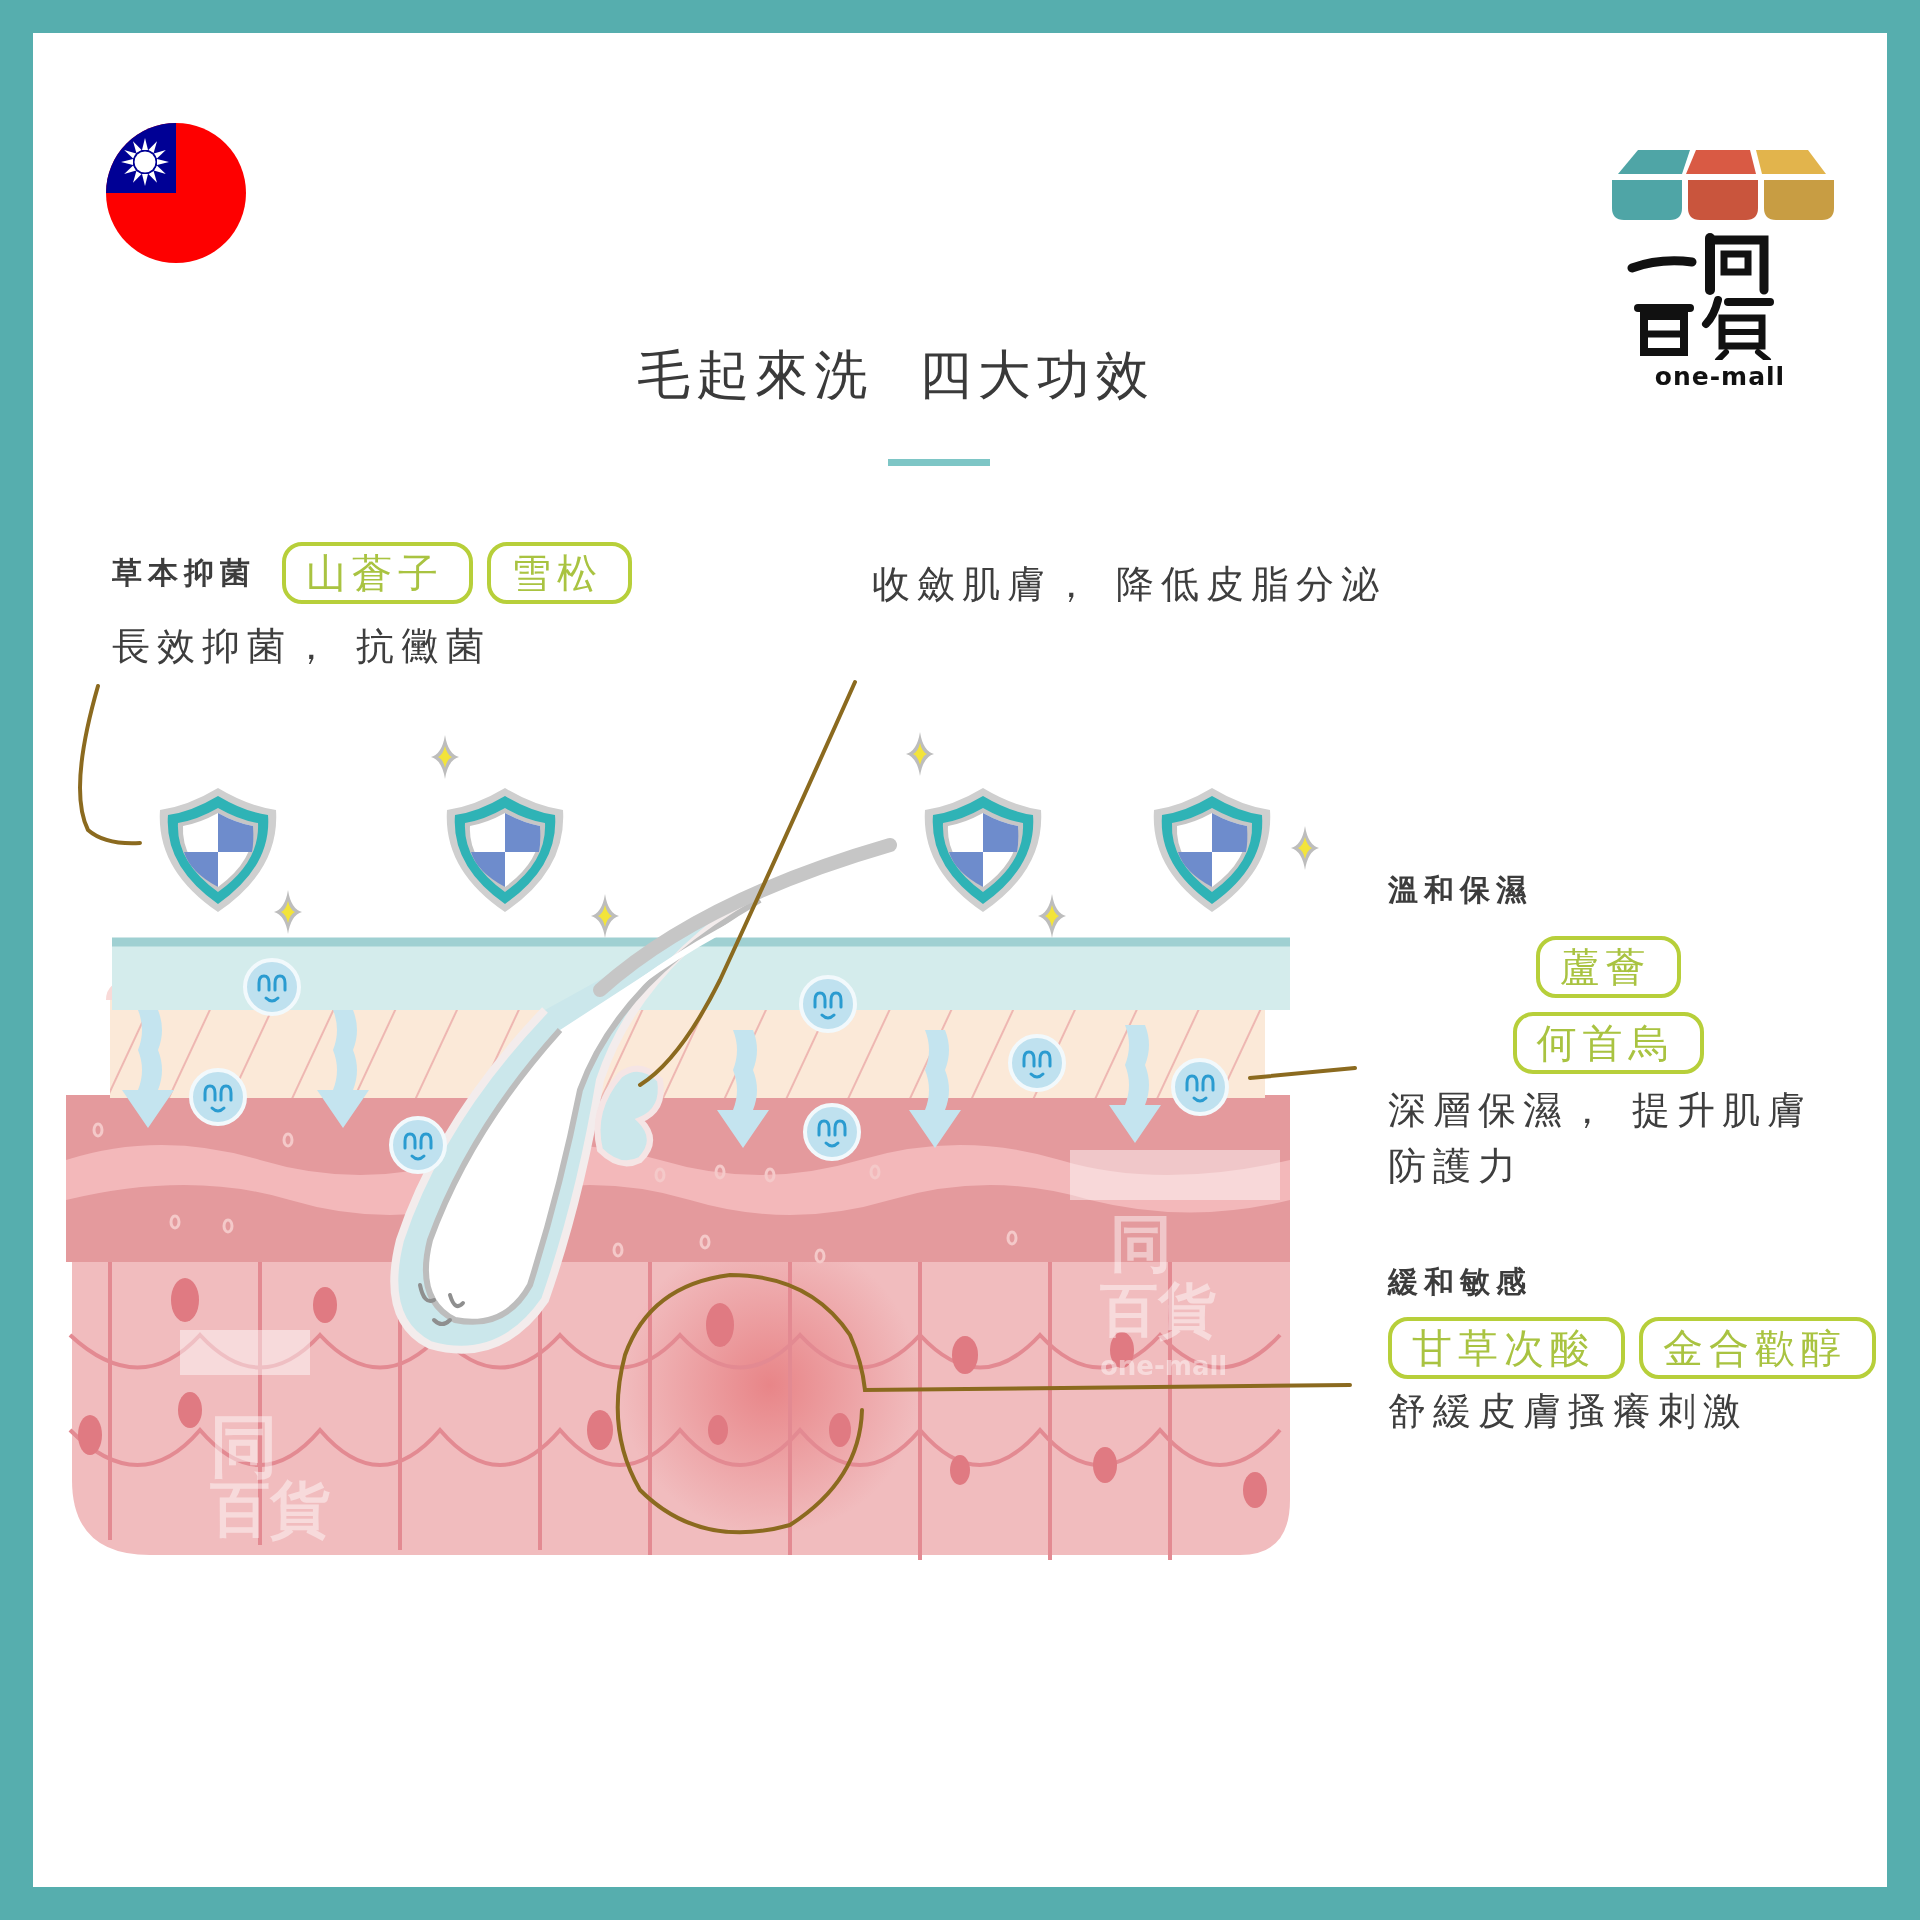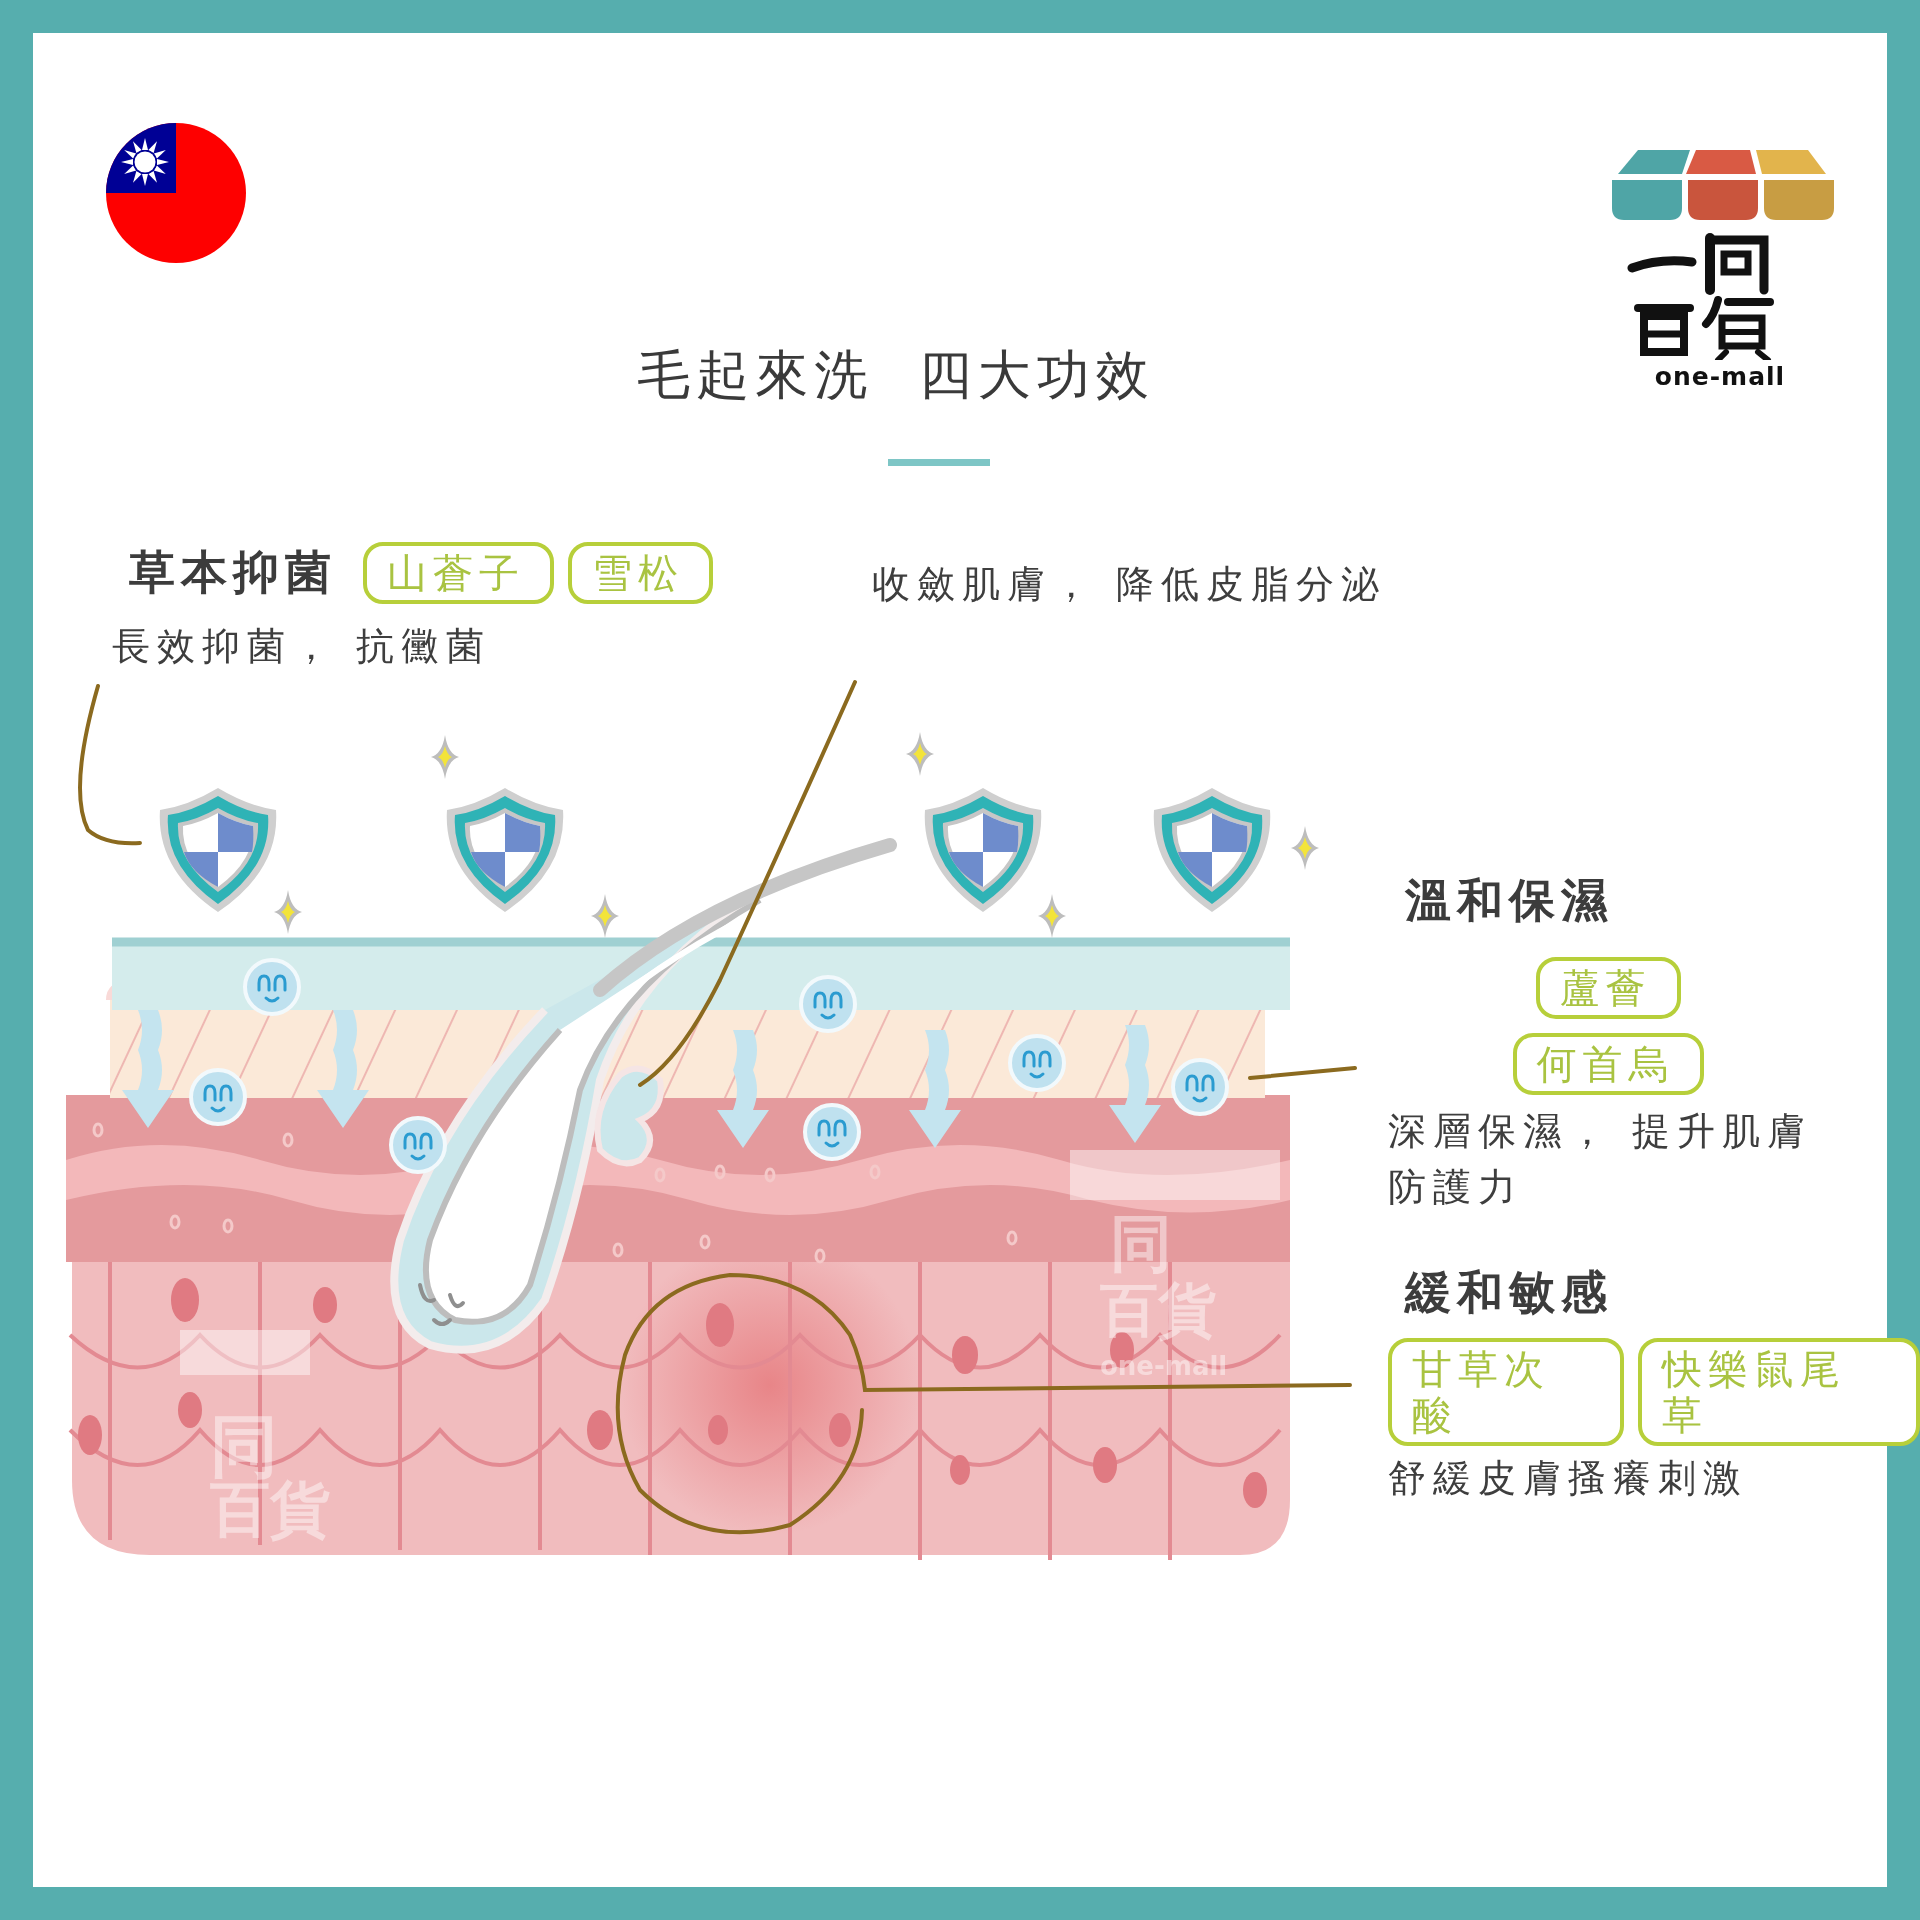--- a/index.html
+++ b/index.html
@@ -53,26 +53,25 @@
       background: #7ec6c6;
     }
     .feature {
       position: absolute;
       color: #3e3e3e;
     }
     .feature .row {
       display: flex; align-items: center; gap: 14px;
     }
     .feature .heading {
-      font-size: 46px;
+      font-size: 30px;
       font-weight: bold;
       letter-spacing: 6px;
       color: #3c3c3c;
       margin-right: 12px;
-      margin-left: 17px;
     }
     .badge {
       display: inline-block;
       border: 4px solid #b7cf3a;
       border-radius: 20px;
       color: #a9c341;
       font-size: 40px;
       letter-spacing: 6px;
       padding: 4px 25px 4px 20px;
       line-height: 46px;
@@ -321,16 +320,16 @@
     <span class="badge">蘆薈</span>
     <span class="badge">何首烏</span>
   </div>
   <div class="desc">深層保濕， 提升肌膚防護力</div>
 </div>
 
 <div class="feature" id="feat-4">
   <div class="heading">緩和敏感</div>
   <div class="row">
     <span class="badge">甘草次酸</span>
-    <span class="badge">快樂鼠尾草</span>
+    <span class="badge">金合歡醇</span>
   </div>
   <div class="desc">舒緩皮膚搔癢刺激</div>
 </div>
 
 </body></html>

